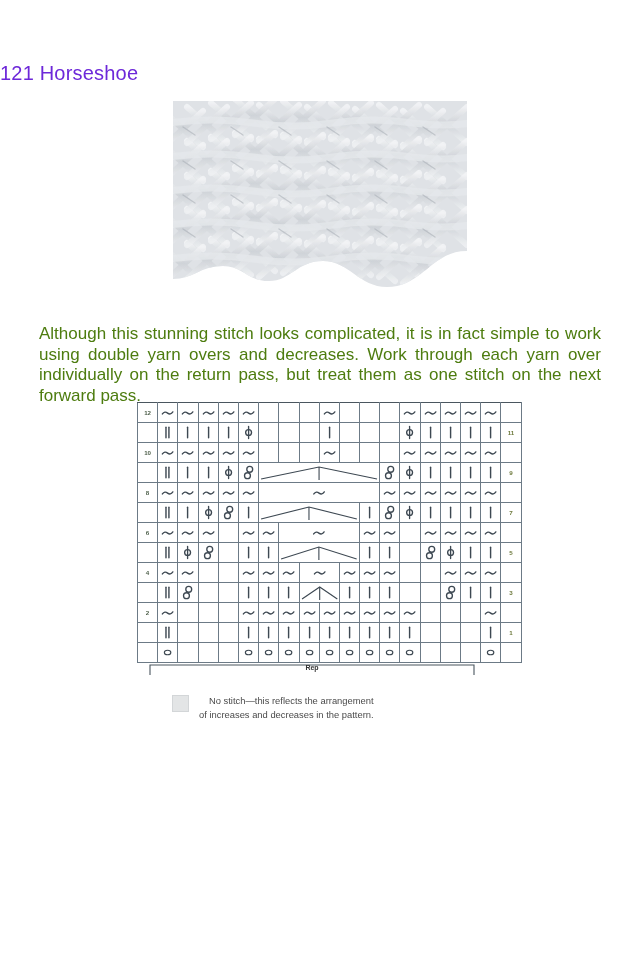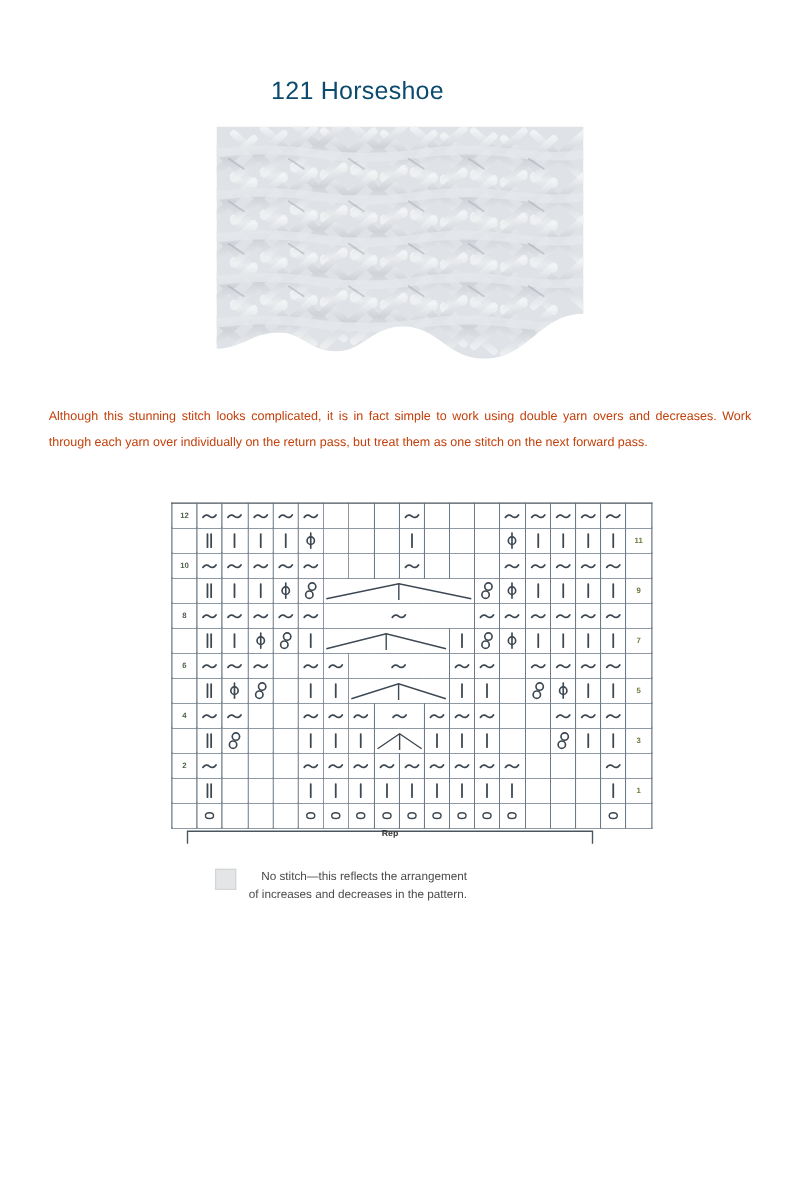--- a/index.html
+++ b/index.html
@@ -9,38 +9,37 @@
     font-family:"Liberation Sans", sans-serif;
     color:#231f20;
     position:relative;
     overflow:hidden;
   }
   .page{position:relative;width:640px;height:960px;}
 
   
   .title{
     position:absolute;left:0;top:62px;width:572px;
-    text-align:center;
     font-size:20px;font-weight:400;letter-spacing:.2px;
-    color:#0c4a6e;
+    color:#6d28d9;
   }
 
   
   .swatch{
     position:absolute;left:173px;top:101px;width:294px;height:197px;
     overflow:hidden;background:#fff;
   }
   .swatch svg{display:block;}
 
   
   .bodycopy{
     position:absolute;left:39px;top:324px;width:562px;
-    font-size:10px;line-height:20.5px;
+    font-size:17px;line-height:20.5px;
     text-align:justify;
-    color:#c2410c;
+    color:#4d7c0f;
   }
 
   
   .chart-wrap{
     position:absolute;left:137px;top:402px;
   }
   table.chart{
     border-collapse:collapse;
     table-layout:fixed;
   }

